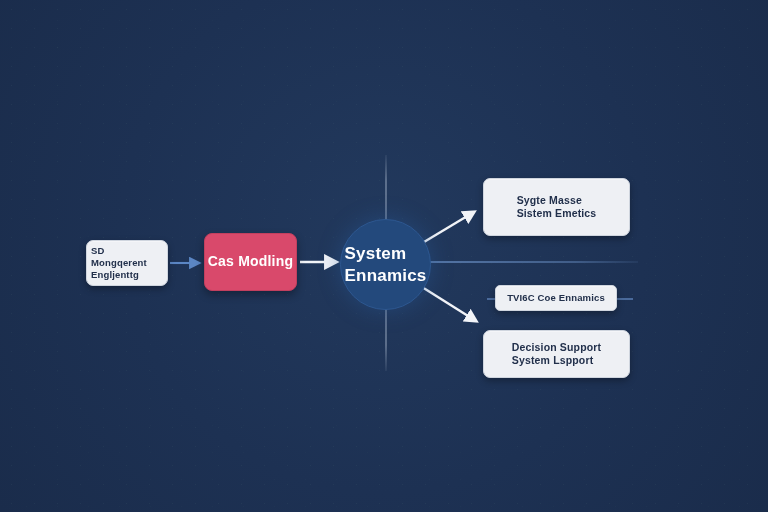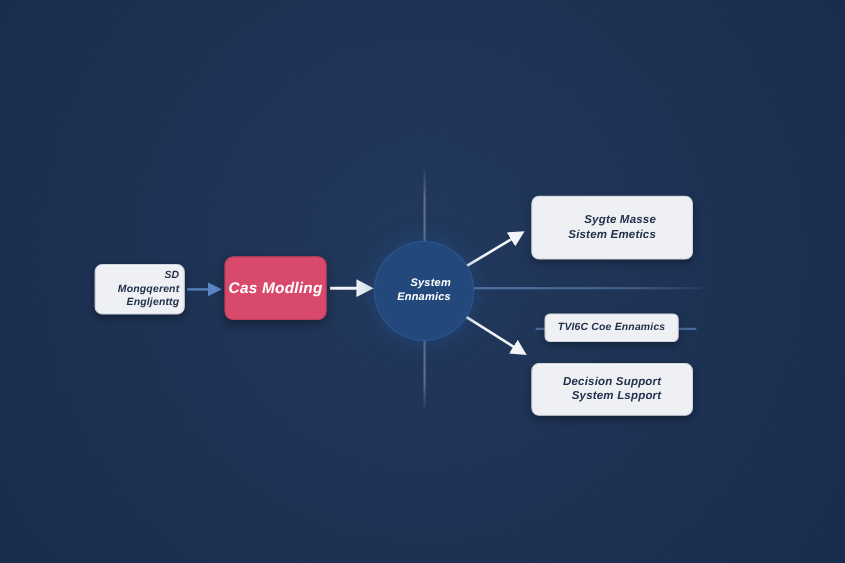--- a/index.html
+++ b/index.html
@@ -74,23 +74,22 @@
     opacity: 0.9;
   }
 
   
   .node {
     position: absolute;
     box-sizing: border-box;
     display: flex;
     align-items: center;
     justify-content: center;
-    text-align: right;
+    text-align: left;
     line-height: 1.28;
-    font-style: italic;
   }
 
   .node-light {
     background: #eef0f4;
     border: 1px solid #cfd5de;
     border-radius: 7px;
     color: #22304b;
     font-size: 10.5px;
     font-weight: 700;
     letter-spacing: 0.15px;
@@ -124,21 +123,21 @@
   #node-core {
     left: 340px;
     top: 219px;
     width: 91px;
     height: 91px;
     border-radius: 50%;
     background: radial-gradient(circle at 38% 32%, #2a5punk 0%, #23497c 0%, #1f4170 100%);
     background-color: #23497c;
     border: 1px solid #2d5790;
     color: #ffffff;
-    font-size: 10px;
+    font-size: 17px;
     font-weight: 700;
     letter-spacing: 0.2px;
     box-shadow: 0 0 22px rgba(40,88,150,0.45);
   }
 
   #node-out-top {
     left: 483px;
     top: 178px;
     width: 147px;
     height: 58px;

